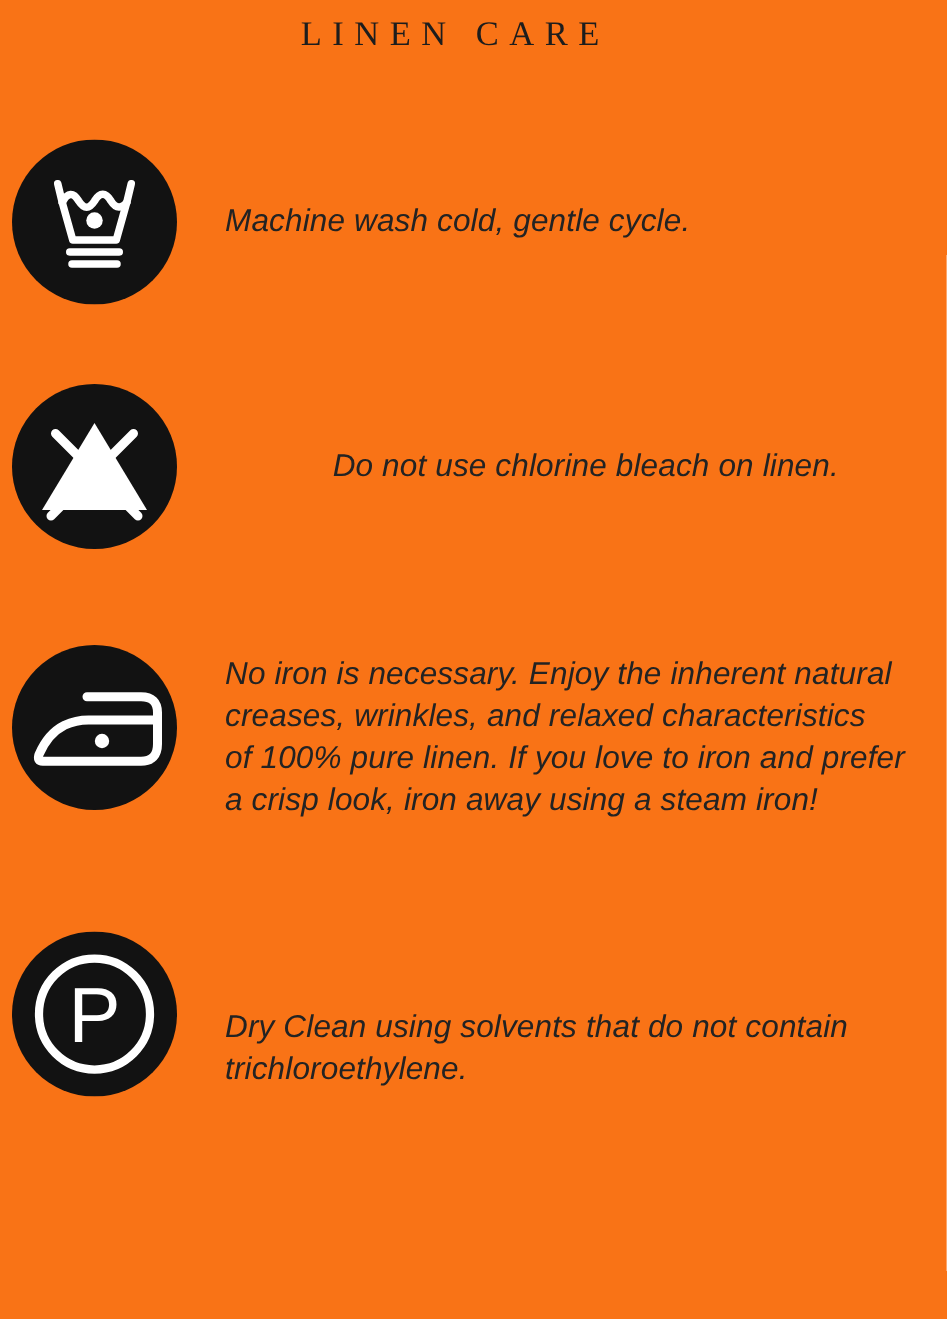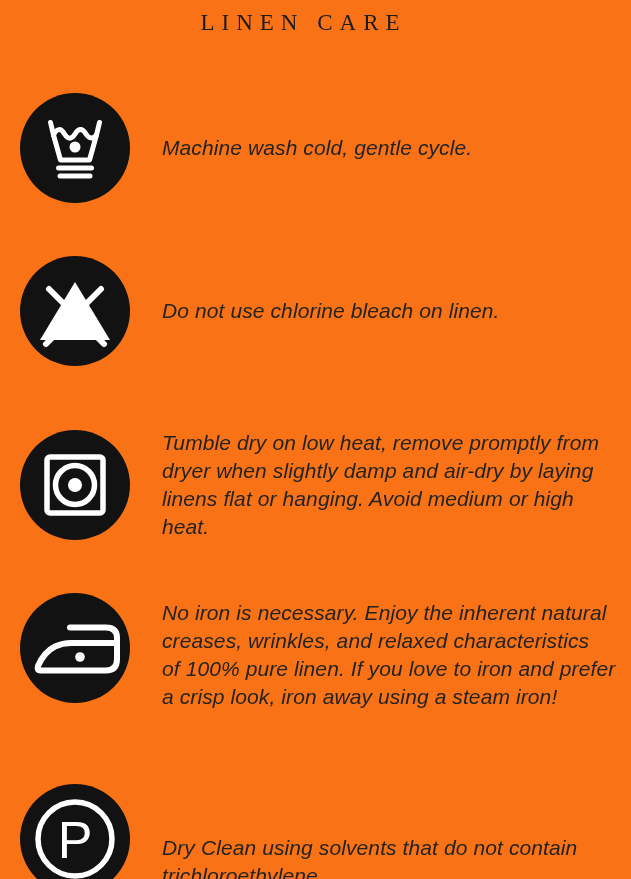--- a/index.html
+++ b/index.html
@@ -27,24 +27,24 @@
     font-size: 23px;
     line-height: 31px;
     letter-spacing: 7px;
     color: #1d1d1d;
     position: relative;
     left: -12px;
   }
   .row {
     display: flex;
     align-items: center;
-    padding-left: 20px;
+    padding-left: 8px;
   }
   .row-1 { margin-bottom: 53px; }
-  .row-2 { margin-bottom: 63px; }
+  .row-2 { margin-bottom: 63px; text-align: center; }
   .row-3 { margin-bottom: 51px; }
   .row-4 { margin-bottom: 80px; }
   .row-5 { margin-bottom: 0; }
   .icon-wrap {
     width: 110px;
     height: 110px;
     flex: 0 0 110px;
   }
   .icon-wrap svg { display: block; }
   .desc {
@@ -90,34 +90,20 @@
         <g stroke="#ffffff" stroke-width="6" stroke-linecap="round">
           <line x1="29" y1="33" x2="84" y2="88"></line>
           <line x1="81" y1="33" x2="26" y2="88"></line>
         </g>
         <polygon points="55,26 20,84 90,84" fill="#ffffff"></polygon>
       </svg>
     </span>
     <p class="desc">Do not use chlorine bleach on linen.</p>
   </div>
 
-  <div class="row row-3">
-    <span class="icon-wrap">
-      <svg width="110" height="110" viewBox="0 0 110 110" xmlns="http://www.w3.org/2000/svg">
-        <circle cx="55" cy="55" r="55" fill="#121212"></circle>
-        <rect x="27" y="27" width="56" height="56" rx="3" fill="none" stroke="#ffffff" stroke-width="5.5"></rect>
-        <circle cx="55" cy="55" r="19.5" fill="none" stroke="#ffffff" stroke-width="5.5"></circle>
-        <circle cx="55" cy="55" r="7" fill="#ffffff"></circle>
-      </svg>
-    </span>
-    <p class="desc">Tumble dry on low heat, remove promptly from
-dryer when slightly damp and air-dry by laying
-linens flat or hanging. Avoid medium or high
-heat.</p>
-  </div>
 
   <div class="row row-4">
     <span class="icon-wrap">
       <svg width="110" height="110" viewBox="0 0 110 110" xmlns="http://www.w3.org/2000/svg">
         <circle cx="55" cy="55" r="55" fill="#121212"></circle>
         <path d="M50,34.5 L86,34.5 Q97,34.5 97,45 L97,66 Q97,77.5 86,77.5 L20.5,77.5 Q16.5,77.5 18,73 Q24,59 35,53.5 Q42.5,50 51,50 L97,50" fill="none" stroke="#ffffff" stroke-width="6" stroke-linecap="round" stroke-linejoin="round"></path>
         <circle cx="60" cy="64" r="4.8" fill="#ffffff"></circle>
       </svg>
     </span>
     <p class="desc">No iron is necessary. Enjoy the inherent natural

